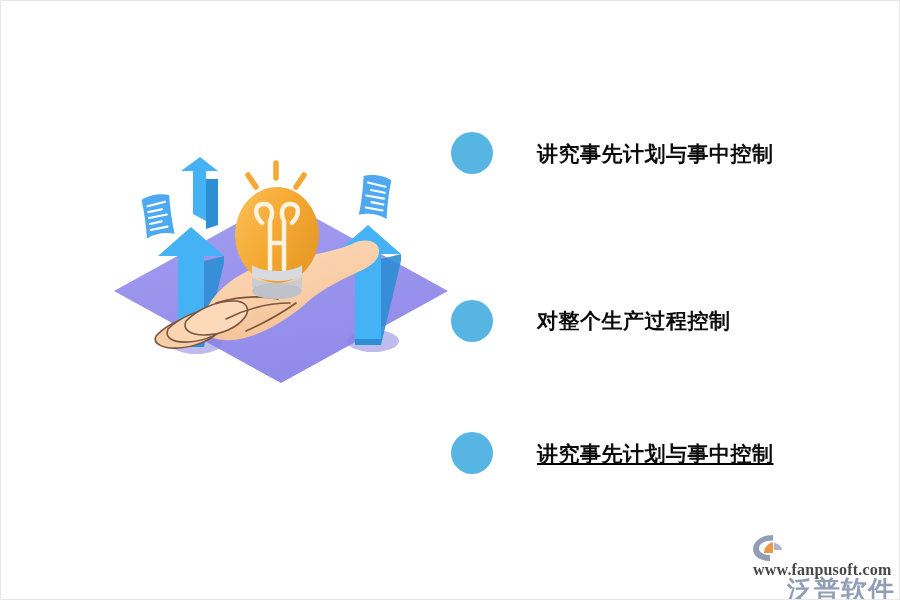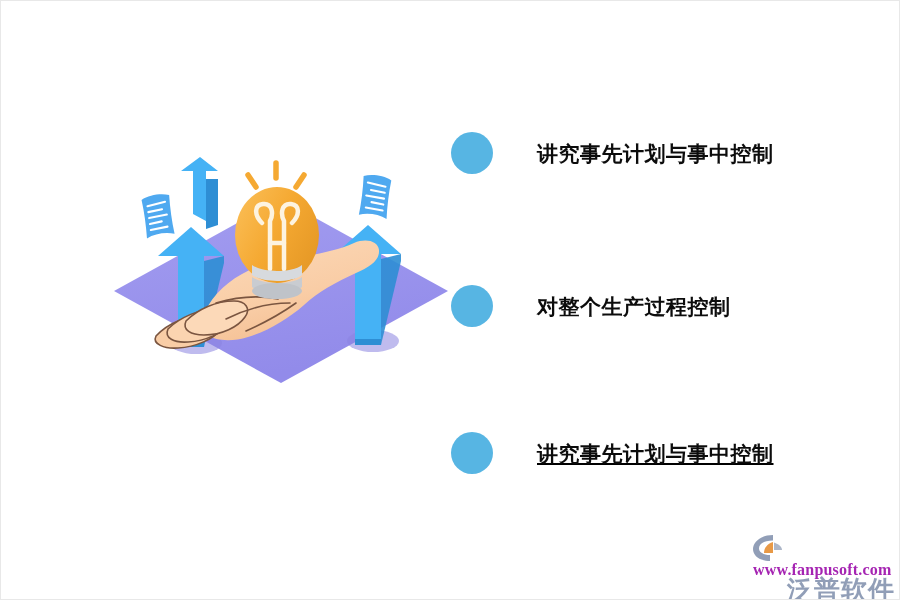--- a/index.html
+++ b/index.html
@@ -45,21 +45,21 @@
     height: 370px;
   }
   .bullet-row {
     position: absolute;
     left: 0;
     display: flex;
     align-items: center;
     height: 46px;
   }
   .bullet-row.r0 { top: 4px; }
-  .bullet-row.r1 { top: 157px; }
+  .bullet-row.r1 { top: 172px; font-family: Liberation Serif, serif; }
   .bullet-row.r2 { top: 304px; text-decoration: underline; }
 
   .bullet-dot {
     width: 42px;
     height: 42px;
     border-radius: 50%;
     background: #57b5e3;
     flex: 0 0 42px;
   }
   .bullet-text {
@@ -100,21 +100,21 @@
     white-space: nowrap;
     margin-top: 48px;
   }
   #watermark-url {
     position: absolute;
     left: 2px;
     top: 34px;
     font-family: "Liberation Serif", "DejaVu Serif", serif;
     font-size: 16px;
     font-weight: bold;
-    color: #a21caf;
+    color: #404040;
     letter-spacing: 0.2px;
     white-space: nowrap;
   }
 </style>
 </head>
 <body>
 
 <div id="canvas">
 
   <div id="illustration">

